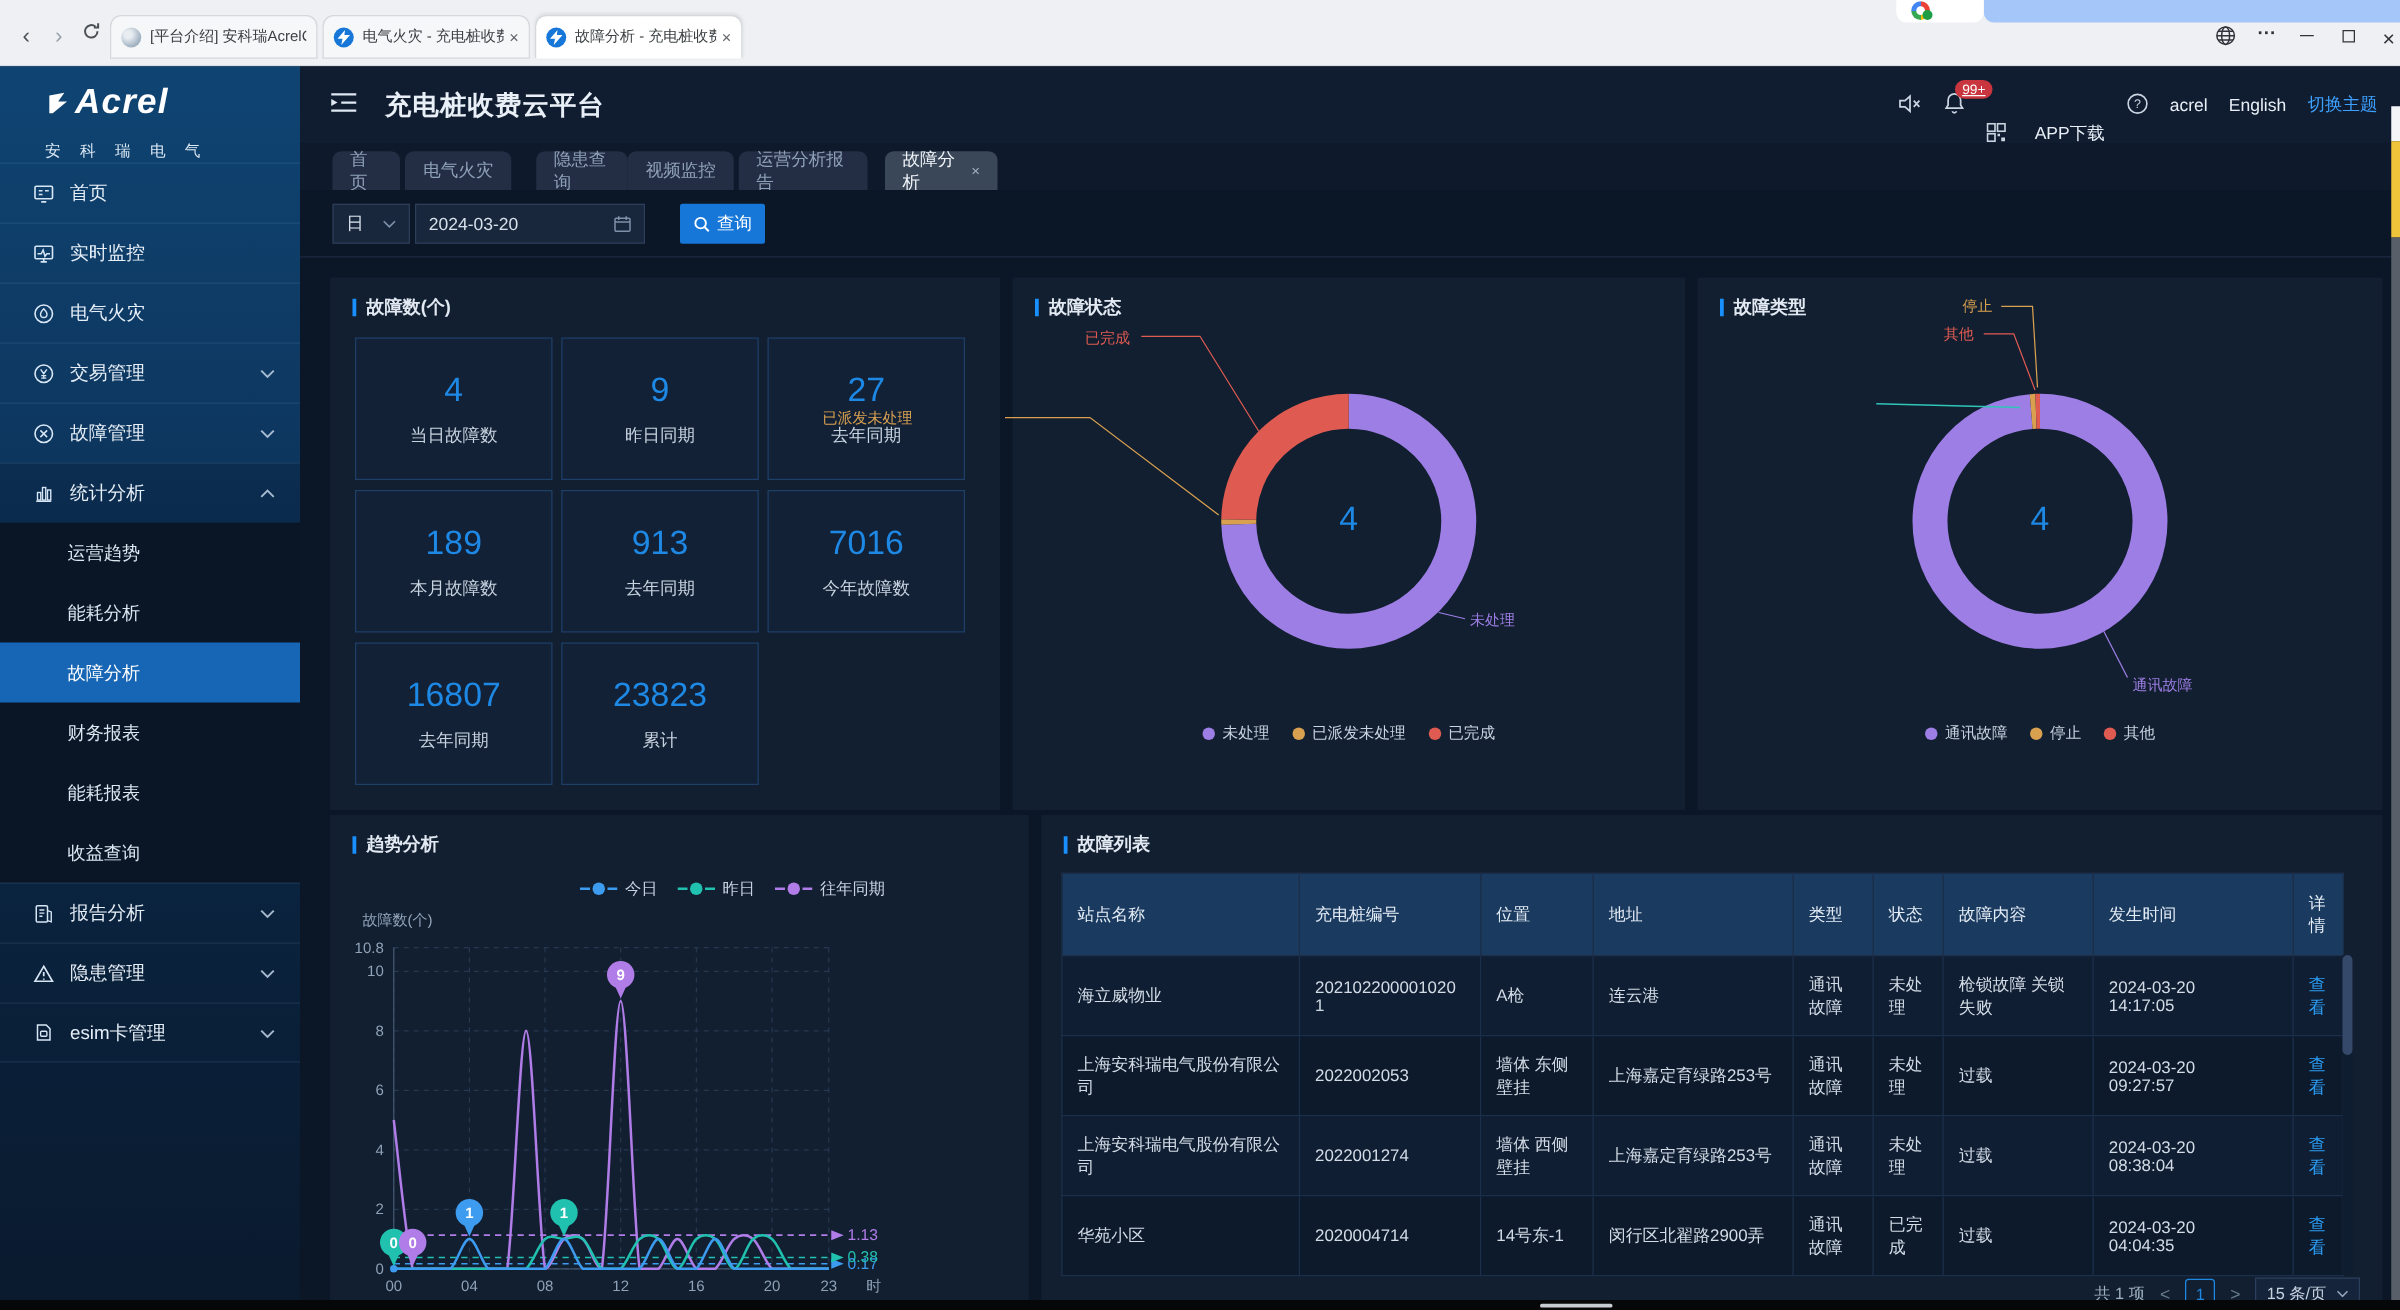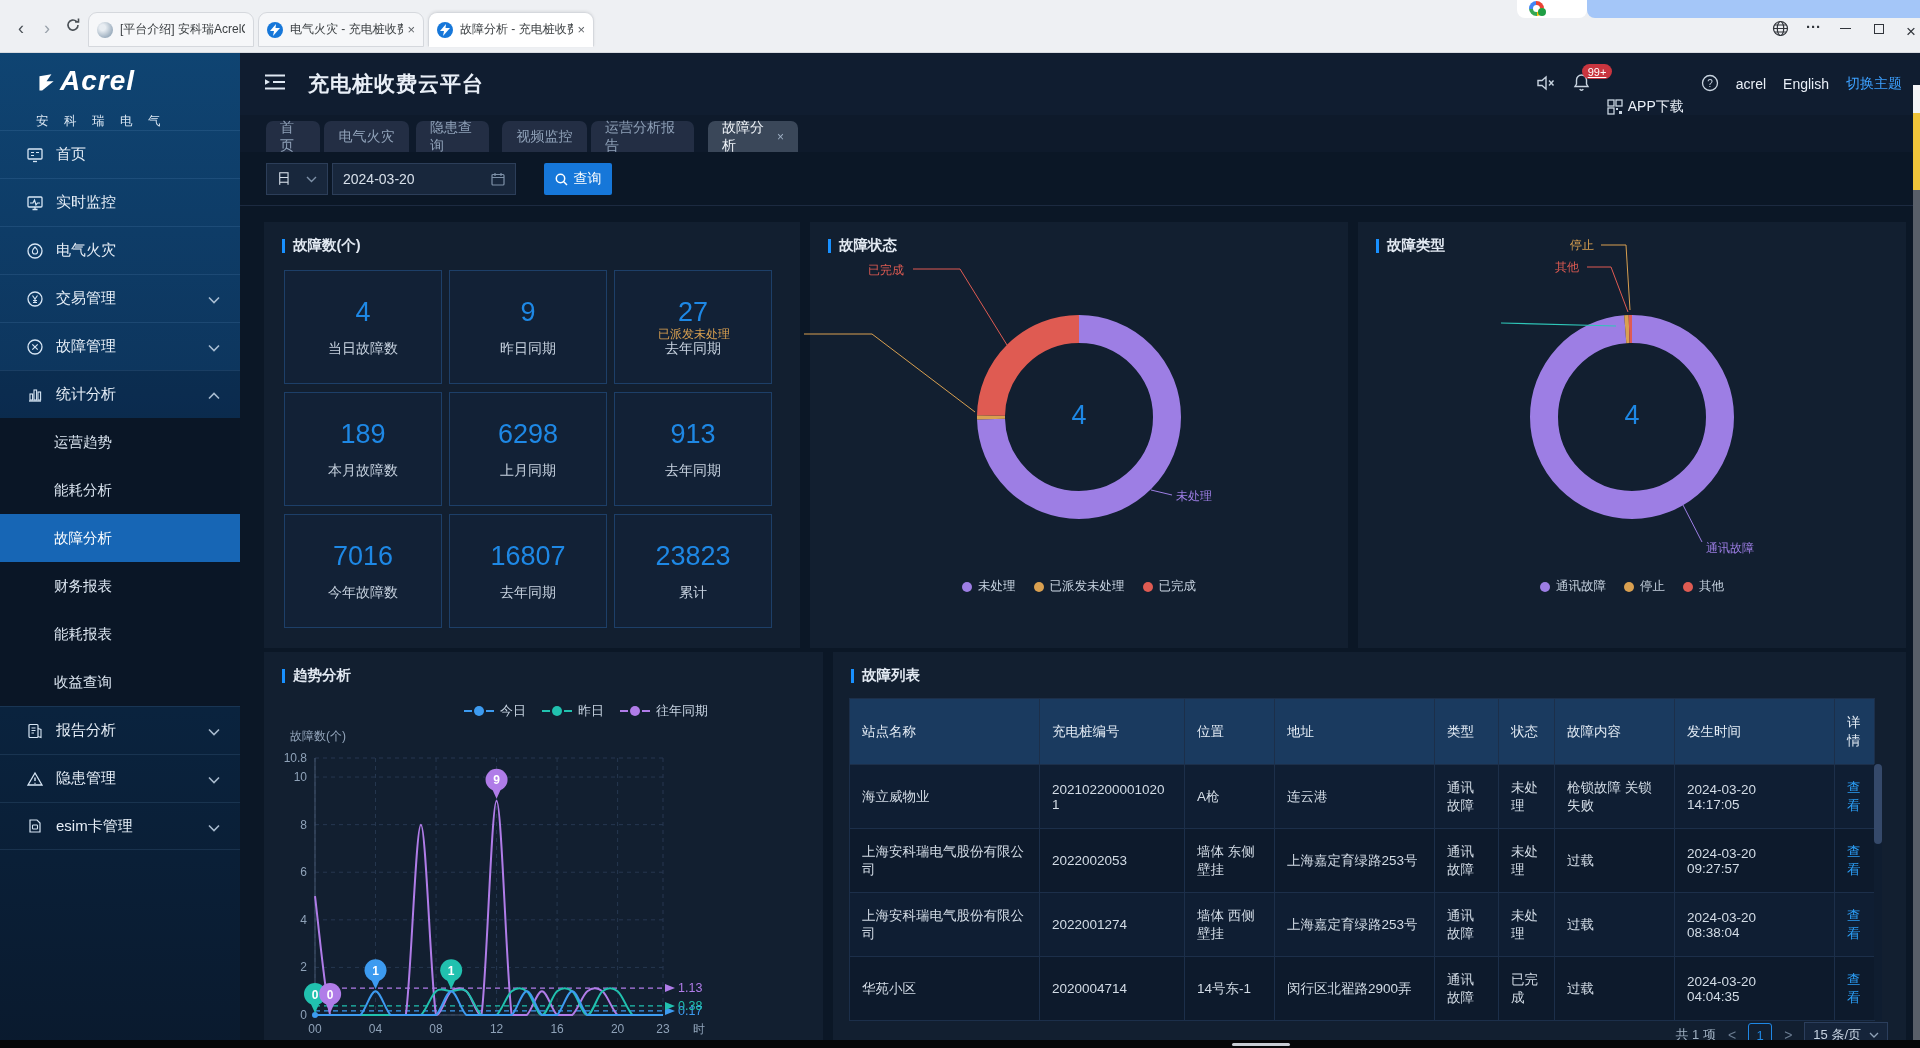--- a/index.html
+++ b/index.html
@@ -40,21 +40,21 @@
   .sub-item { height:48px; display:flex; align-items:center; padding-left:54px; font-size:14.5px; color:#dde7f2; cursor:pointer; }
   .sub-item.active { background:#1766b5; color:#fff; }
 
   
   .app-header { position:absolute; left:240px; top:53px; width:1680px; height:62px; background:#101d30; display:flex; align-items:center; color:#e9eff7; }
   .collapse { margin-left:24px; }
   .app-title { font-size:21px; font-weight:bold; margin-left:22px; letter-spacing:1px; }
   .hright { margin-left:auto; display:flex; align-items:center; padding-right:18px; gap:17px; font-size:14px; }
   .bell-wrap { position:relative; }
   .badge { position:absolute; top:-9px; left:9px; background:#c9353f; color:#fff; font-size:11px; padding:1.5px 6px; border-radius:9px; white-space:nowrap;text-decoration:underline; }
-  .appdl { display:flex; align-items:center; gap:5px;margin-top:46px; }
+  .appdl { display:flex; gap:23px;margin-top:46px; }
   .theme-link { color:#3da1ff; }
 
   
   .tabbar { position:absolute; left:240px; top:115px; width:1680px; height:37px; background:#0e1a2b; }
   .wtab { position:absolute; top:6px; height:31px; border-radius:7px 7px 0 0; background:#232e44; color:#8fa1b8; font-size:14px; display:flex; align-items:center; justify-content:center; padding:0 14px; cursor:pointer; }
   .wtab.active { background:#3a4759; color:#f2f6fa; }
   .wtab .x { margin-left:8px; color:#9fb0c4; font-size:12px; }
 
   
   .page { position:absolute; left:240px; top:152px; width:1680px; height:896px; background:#0b1726; }
@@ -323,21 +323,21 @@
   </div>
 </div>
 
 <div class="tabbar">
   <div class="wtab" style="left:26px;width:54px">
       <span>首页</span>
     </div>
   <div class="wtab" style="left:84px;width:85px">
       <span>电气火灾</span>
     </div>
-  <div class="wtab" style="left:176px;width:73px">
+  <div class="wtab" style="left:189px;width:73px">
       <span>隐患查询</span>
     </div>
   <div class="wtab" style="left:262px;width:85px">
       <span>视频监控</span>
     </div>
   <div class="wtab" style="left:351px;width:103px">
       <span>运营分析报告</span>
     </div>
   <div class="wtab active" style="left:468px;width:90px">
     <span>故障分析</span>
@@ -382,24 +382,20 @@
           <div class="stat-num">9</div>
           <div class="stat-lbl">昨日同期</div>
         </div>
         <div class="stat-card">
           <div class="stat-num">27</div>
           <div class="stat-lbl">去年同期</div>
         </div>
         <div class="stat-card">
           <div class="stat-num">189</div>
           <div class="stat-lbl">本月故障数</div>
-        </div>
-        <div class="stat-card">
-          <div class="stat-num">6298</div>
-          <div class="stat-lbl">上月同期</div>
         </div>
         <div class="stat-card">
           <div class="stat-num">913</div>
           <div class="stat-lbl">去年同期</div>
         </div>
         <div class="stat-card">
           <div class="stat-num">7016</div>
           <div class="stat-lbl">今年故障数</div>
         </div>
         <div class="stat-card">

